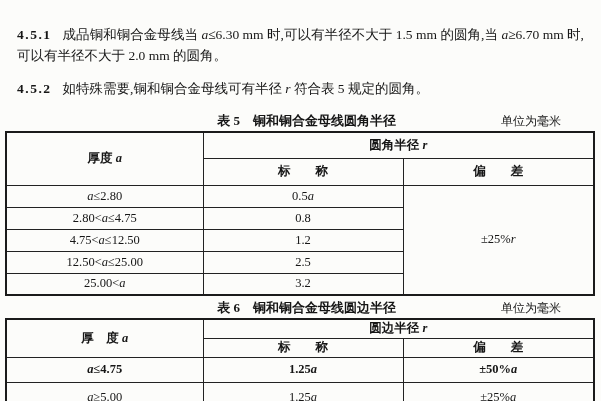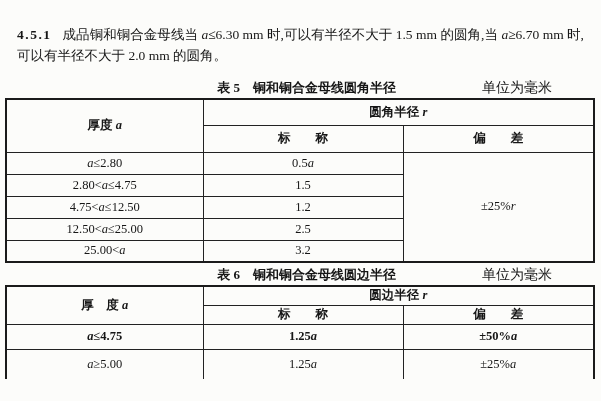--- a/index.html
+++ b/index.html
@@ -13,22 +13,22 @@
   .para { margin: 12px; font-size: 13.5px; line-height: 21px; text-align: justify; }
   .para .num { font-weight: bold; margin-right: 11px; letter-spacing: 1.5px; }
   .p2 { margin-top: 3px; }
   .p3 { margin-top: 6px; }
   .cap-row { position: relative; height: 20px; margin-top: 2px; }
   .cap {
     position: absolute; left: 12px; right: 0;
     text-align: center; font-weight: bold; font-size: 13px; line-height: 20px;
   }
   .unit {
-    position: absolute; right: 44px; top: 0;
-    font-size: 14px; line-height: 20px; font-weight: normal; text-align: center;
+    position: absolute; right: 35px; top: 0;
+    font-size: 12px; line-height: 20px; font-weight: normal; text-align: center;
   }
   table {
     border-collapse: collapse; table-layout: fixed;
     width: 590px; margin-left: 0px;
     border: 2px solid #1b1b1b;
   }
   td {
     border: 1.6px solid #222;
     text-align: center; vertical-align: middle;
     font-size: 12.5px; padding: 0 2px;
@@ -48,20 +48,23 @@
 </style>
 </head>
 <body>
 
 <div class="page">
 
   <p class="para">
     <span class="num">4.5.1</span><span class="italic-vars">成品铜和铜合金母线当 <i>a</i>≤6.30 mm 时,可以有半径不大于 1.5 mm 的圆角,当 <i>a</i>≥6.70 mm 时,可以有半径不大于 2.0 mm 的圆角。</span>
   </p>
 
+  <p class="para p2">
+    <span class="num">4.5.2</span><span class="italic-vars">如特殊需要,铜和铜合金母线可有半径 <i>r</i> 符合表 5 规定的圆角。</span>
+  </p>
 
   <div class="cap-row">
     <div class="cap">表 5　铜和铜合金母线圆角半径</div>
     <div class="unit">单位为毫米</div>
   </div>
 
   <table class="t5">
     <colgroup>
         <col style="width:197px">
         <col style="width:200px">
@@ -76,21 +79,21 @@
       <td class="hd">标　　称</td>
       <td class="hd">偏　　差</td>
     </tr>
     <tr class="d">
       <td class="italic-vars"><i>a</i>≤2.80</td>
       <td class="italic-vars">0.5<i>a</i></td>
       <td rowspan="5" class="italic-vars">±25%<i>r</i></td>
     </tr>
     <tr class="d">
       <td class="italic-vars">2.80&lt;<i>a</i>≤4.75</td>
-      <td class="italic-vars">1.5</td>
+      <td class="italic-vars">0.8</td>
     </tr>
     <tr class="d">
       <td class="italic-vars">4.75&lt;<i>a</i>≤12.50</td>
       <td class="italic-vars">1.2</td>
     </tr>
     <tr class="d">
       <td class="italic-vars">12.50&lt;<i>a</i>≤25.00</td>
       <td class="italic-vars">2.5</td>
     </tr>
     <tr class="d">

